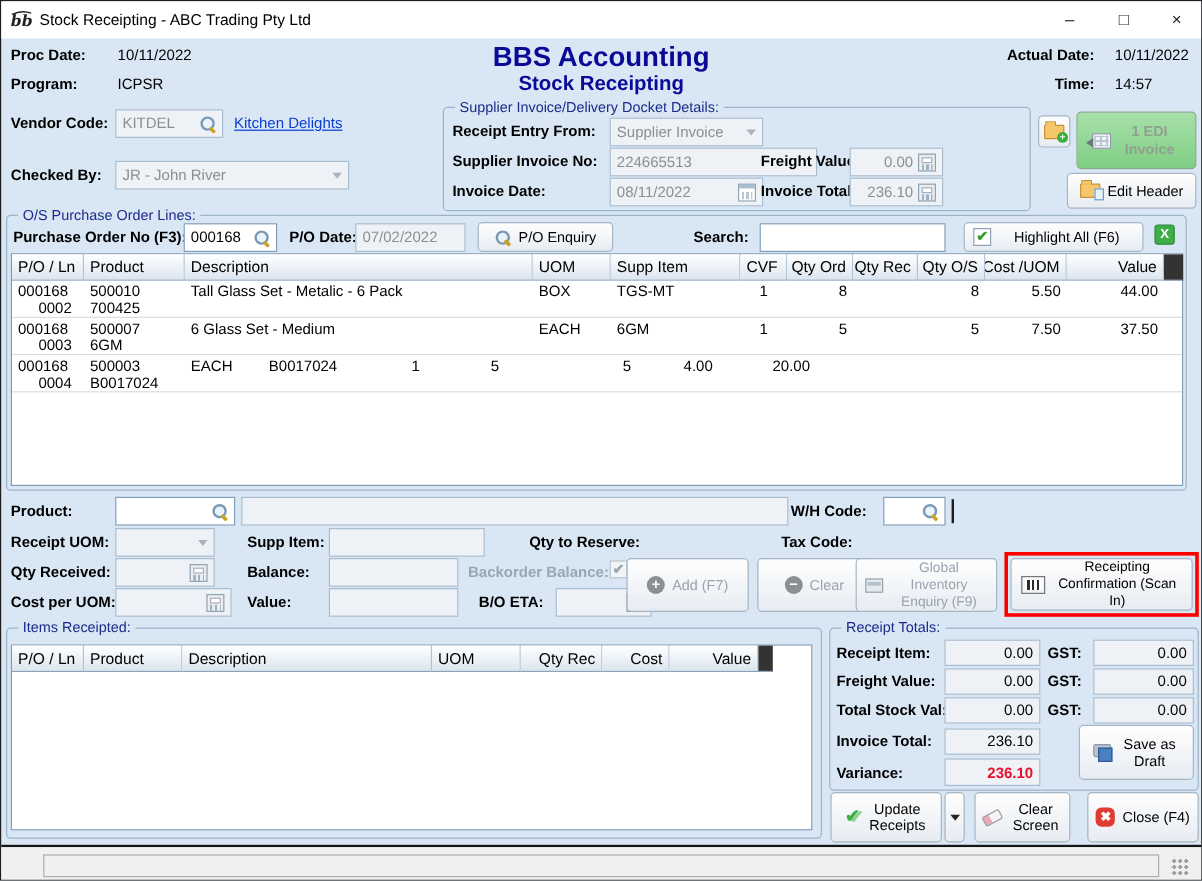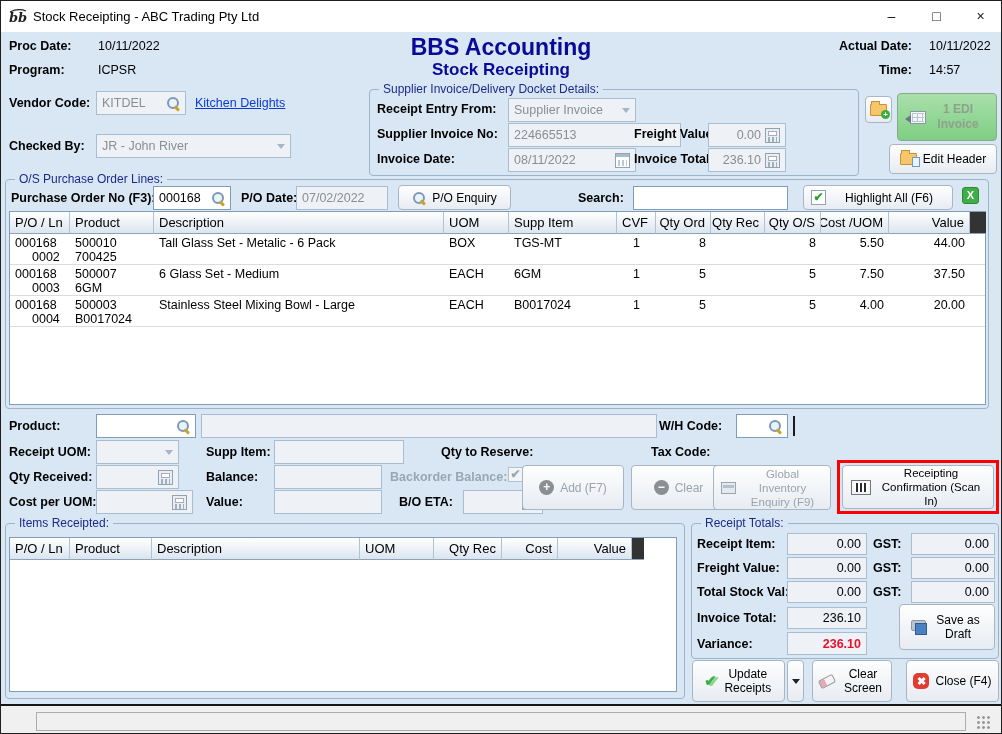--- a/index.html
+++ b/index.html
@@ -236,21 +236,20 @@
   </div>
   <div class="trow" style="left:9px;top:295px;width:975px">
     <div class="td" style="width:60px">
         <div>000168</div>
         <div style="padding-left:17px">0004</div>
       </div>
     <div class="td" style="width:84px">
         <div>500003</div>
         <div>B0017024</div>
       </div>
-    <div class="td" style="width:290px">Stainless Steel Mixing Bowl - Large</div>
     <div class="td" style="width:65px">EACH</div>
     <div class="td" style="width:108px">B0017024</div>
     <div class="td ctr" style="width:39px">1</div>
     <div class="td rgt" style="width:55px">5</div>
     <div class="td rgt" style="width:54px"></div>
     <div class="td rgt" style="width:56px">5</div>
     <div class="td rgt" style="width:68px">4.00</div>
     <div class="td rgt" style="width:81px">20.00</div>
   </div>
 

